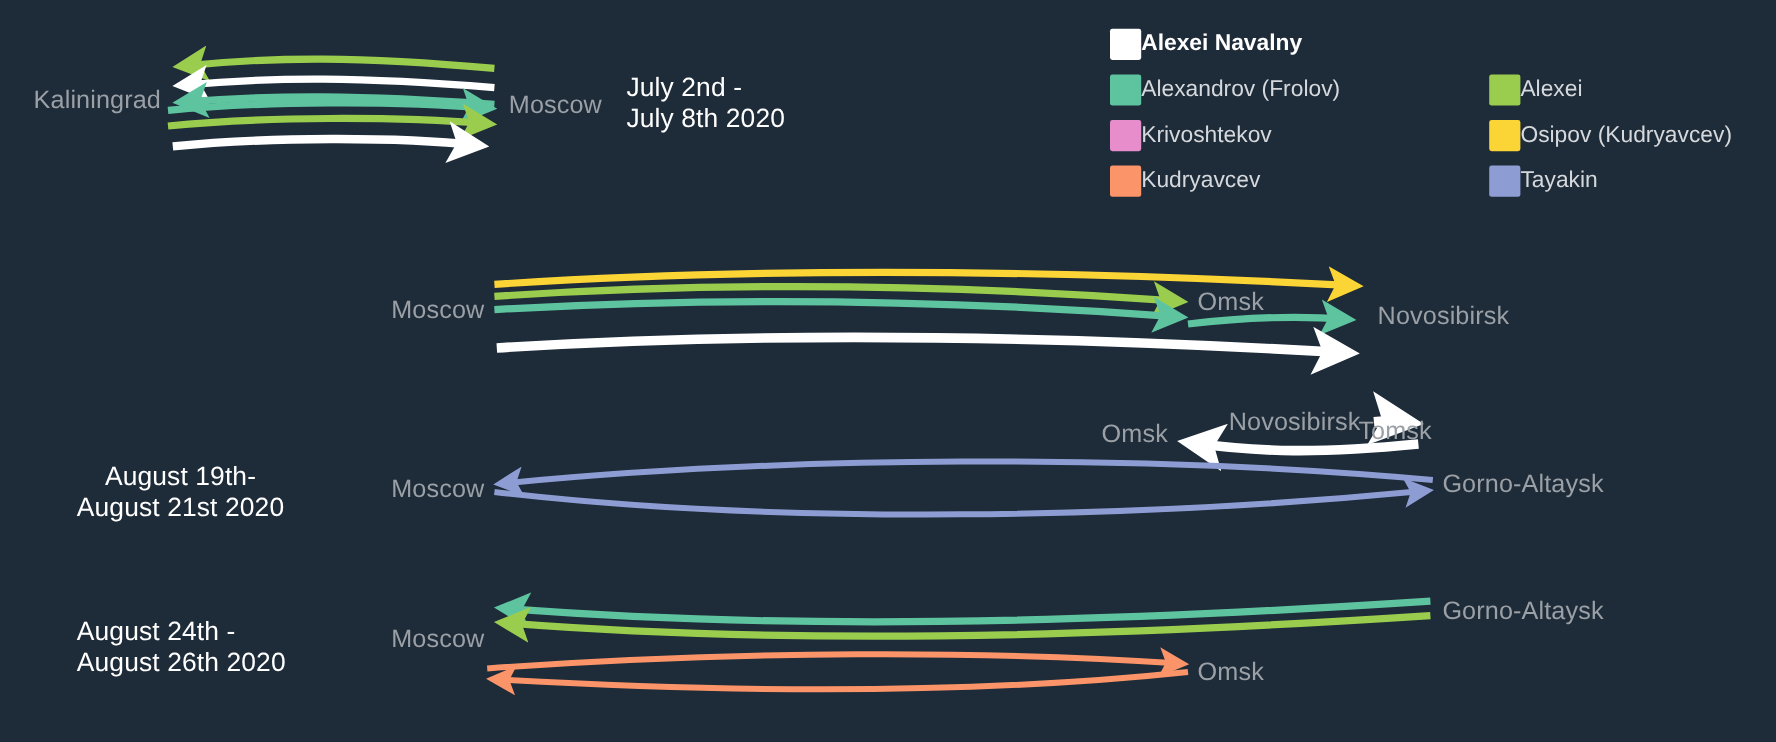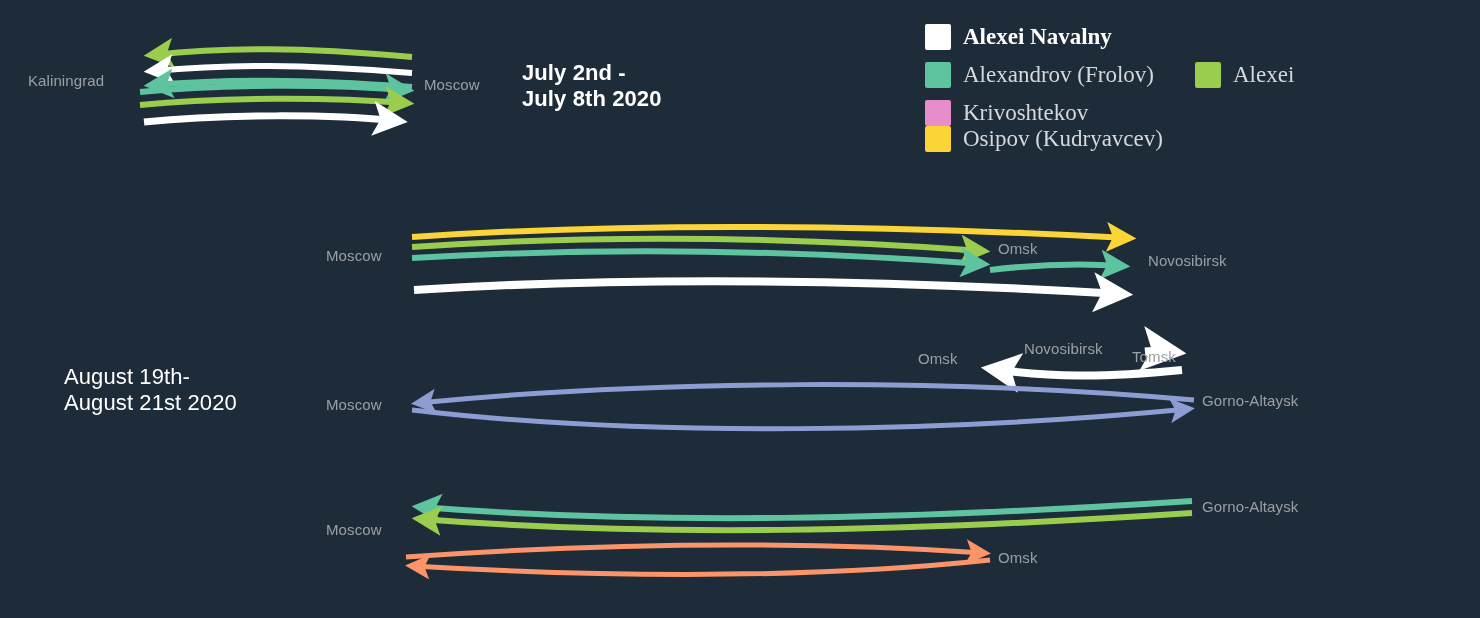--- a/index.html
+++ b/index.html
@@ -8,45 +8,44 @@
     background:#1e2b38;
     font-family:"Liberation Sans","DejaVu Sans",sans-serif;
     overflow:hidden;position:relative;
   }
   #stage{position:absolute;inset:0;width:1480px;height:618px;}
   svg.layer{position:absolute;left:0;top:0;width:1480px;height:618px;}
 
   .city-label{
     position:absolute;
     color:#9aa0a6;
-    font-size:15px;
+    font-size:21px;
     white-space:nowrap;
     letter-spacing:.1px;
   }
   .date-label{
     position:absolute;
     color:#ffffff;
     font-size:22px;
     line-height:26px;
     white-space:pre;
     letter-spacing:.1px;
   }
 
   
   #legend{position:absolute;left:925px;top:24px;width:545px;}
   .legend-row{display:flex;align-items:flex-start;}
   .legend-item{display:flex;align-items:center;}
-  .legend-item.col1{width:270px;}
+  .legend-item.col1{width:316px;}
   .sw{width:26px;height:26px;border-radius:2px;flex:none;}
   .legend-text{
-    margin-left:12px;
+    margin-left:0;
     color:#d5d8dc;
-    font-size:23px;
+    font-size:19px;
     white-space:nowrap;
-    font-family:Liberation Serif, serif;
   }
   .legend-text.lead{color:#ffffff;font-weight:bold;}
 </style>
 </head>
 <body>
 
 <div id="stage">
 
   <svg class="layer" viewBox="0 0 1480 618" xmlns="http://www.w3.org/2000/svg">
     <defs>
@@ -115,50 +114,62 @@
   <div class="city-label" style="left:918px;top:350px;">Omsk</div>
   <div class="city-label" style="left:1024px;top:340px;">Novosibirsk</div>
   <div class="city-label" style="left:1132px;top:348px;">Tomsk</div>
   <div class="city-label" style="left:326px;top:396px;">Moscow</div>
   <div class="city-label" style="left:1202px;top:392px;">Gorno-Altaysk</div>
 
   <div class="city-label" style="left:326px;top:521px;">Moscow</div>
   <div class="city-label" style="left:1202px;top:498px;">Gorno-Altaysk</div>
   <div class="city-label" style="left:998px;top:549px;">Omsk</div>
 
-  <div class="date-label" style="left:522px;top:60px;font-weight:bold;">July 2nd -
+  <div class="date-label" style="left:522px;top:60px;">July 2nd -
 July 8th 2020</div>
-  <div class="date-label" style="left:64px;top:364px;">August 19th-
+  <div class="date-label" style="left:64px;top:384px;text-align:center;">August 19th-
 August 21st 2020</div>
+  <div class="date-label" style="left:64px;top:513px;">August 24th -
+August 26th 2020</div>
 
   <div id="legend">
     <div class="legend-row" style="margin-bottom:12px;">
       <div class="legend-item">
         <span class="sw" style="background:#ffffff"></span>
         <span class="legend-text lead">Alexei Navalny</span>
       </div>
     </div>
 
     <div class="legend-row" style="margin-bottom:12px;">
       <div class="legend-item col1">
         <span class="sw" style="background:#5ec4a0"></span>
         <span class="legend-text">Alexandrov (Frolov)</span>
       </div>
       <div class="legend-item">
         <span class="sw" style="background:#9acd4e"></span>
         <span class="legend-text">Alexei</span>
       </div>
     </div>
 
-    <div class="legend-row" style="margin-bottom:12px;flex-direction:column;">
+    <div class="legend-row" style="margin-bottom:12px;">
       <div class="legend-item col1">
         <span class="sw" style="background:#e88dcc"></span>
         <span class="legend-text">Krivoshtekov</span>
       </div>
       <div class="legend-item">
         <span class="sw" style="background:#fbd436"></span>
         <span class="legend-text">Osipov (Kudryavcev)</span>
       </div>
     </div>
 
+    <div class="legend-row">
+      <div class="legend-item col1">
+        <span class="sw" style="background:#fb9468"></span>
+        <span class="legend-text">Kudryavcev</span>
+      </div>
+      <div class="legend-item">
+        <span class="sw" style="background:#8d9dd4"></span>
+        <span class="legend-text">Tayakin</span>
+      </div>
+    </div>
   </div>
 
 </div>
 
 </body></html>

